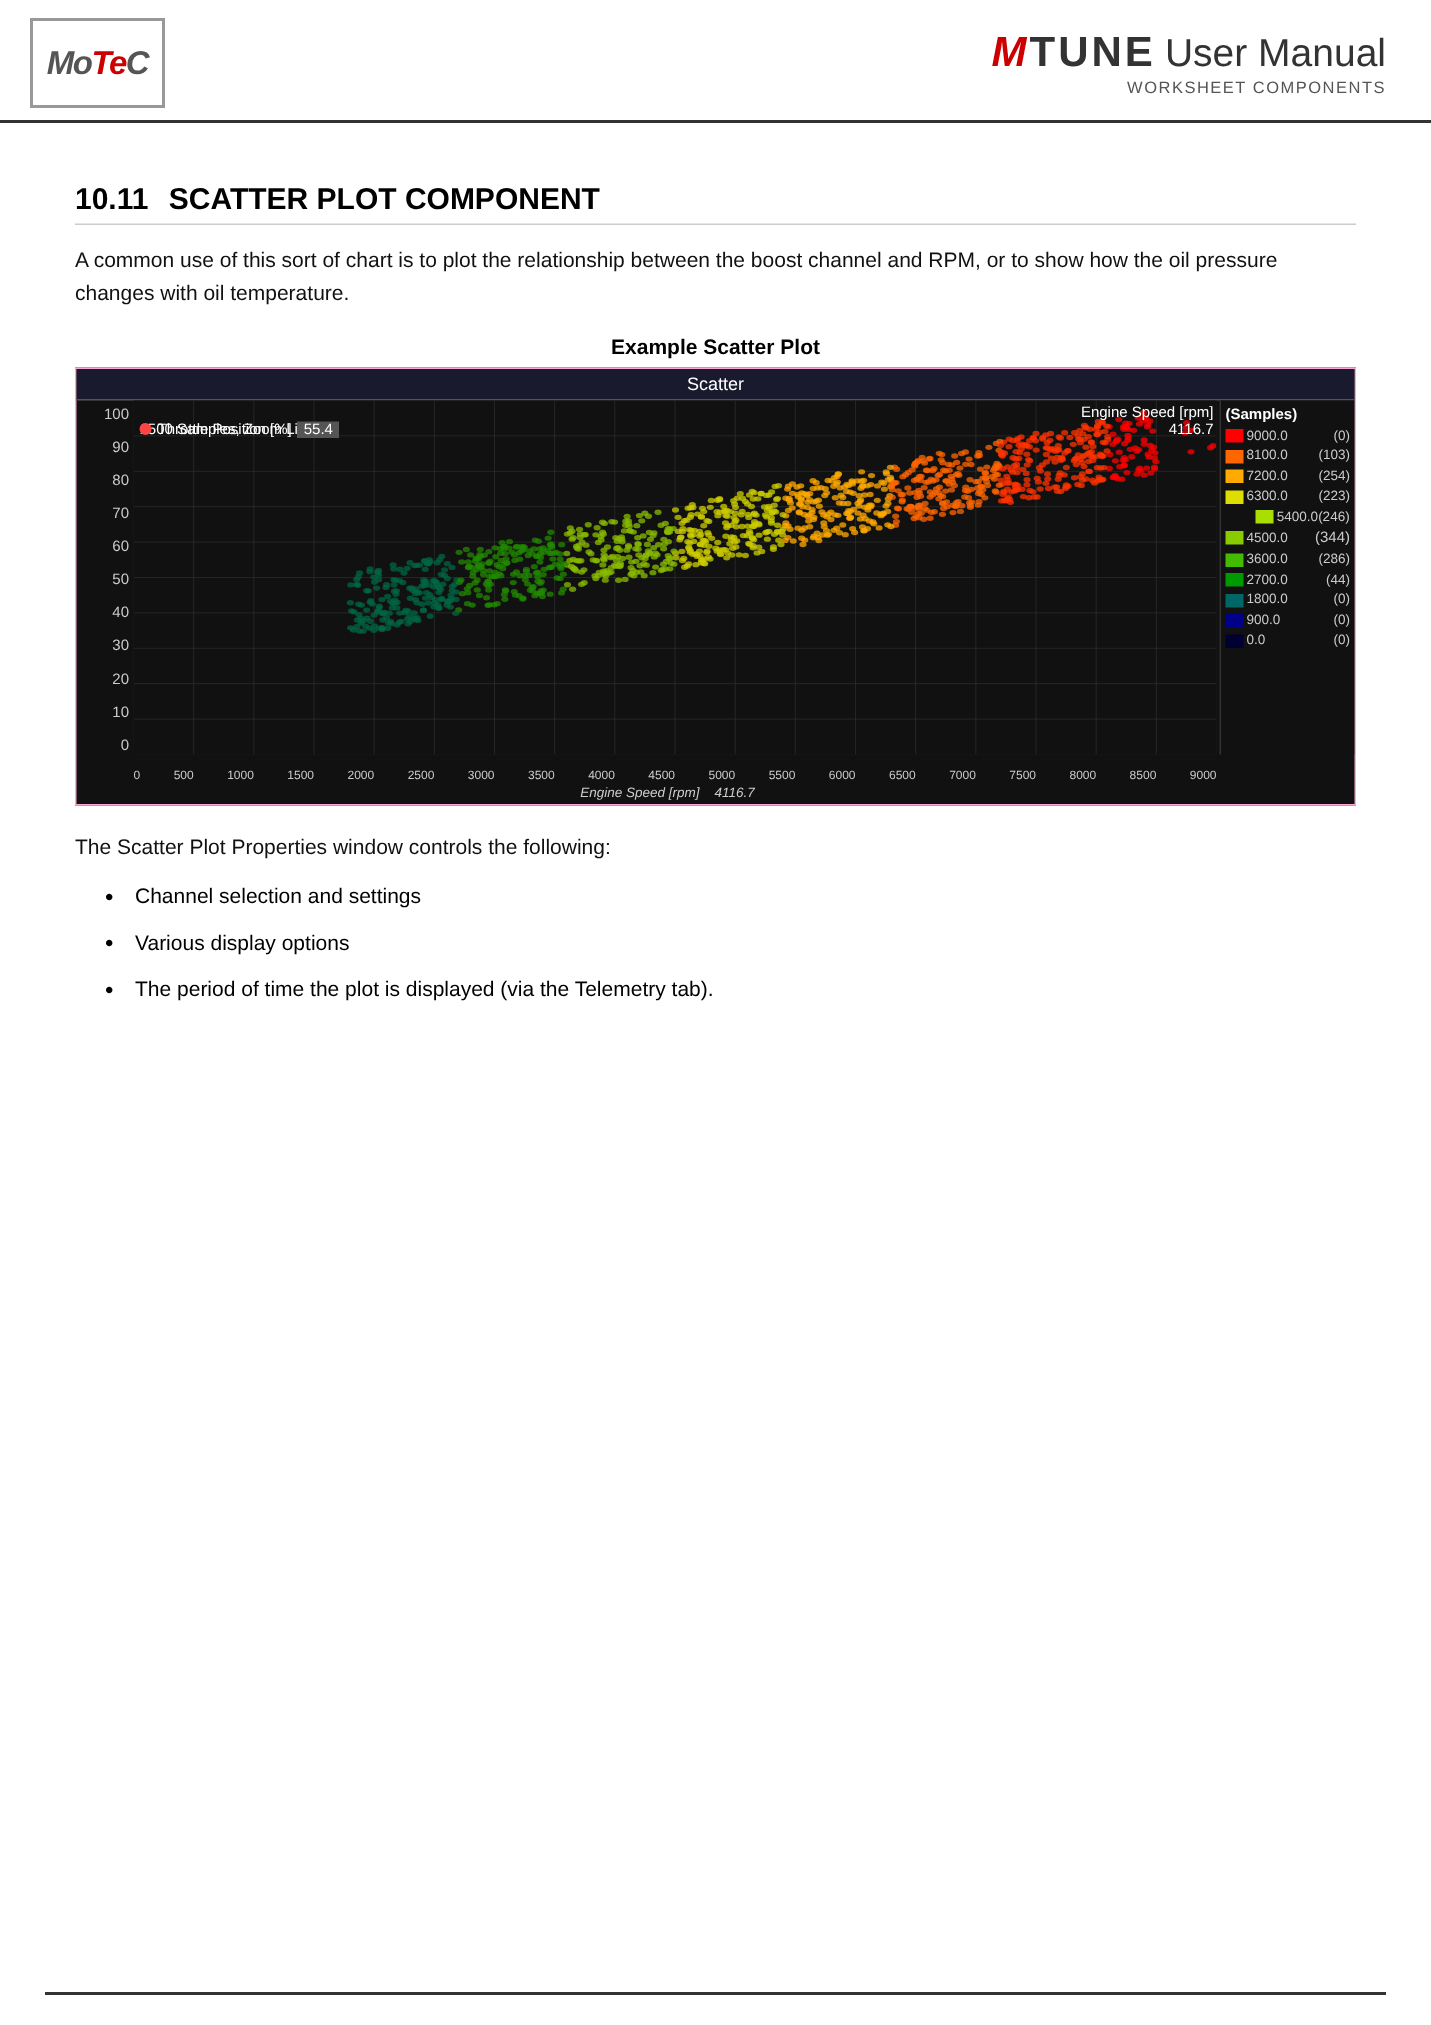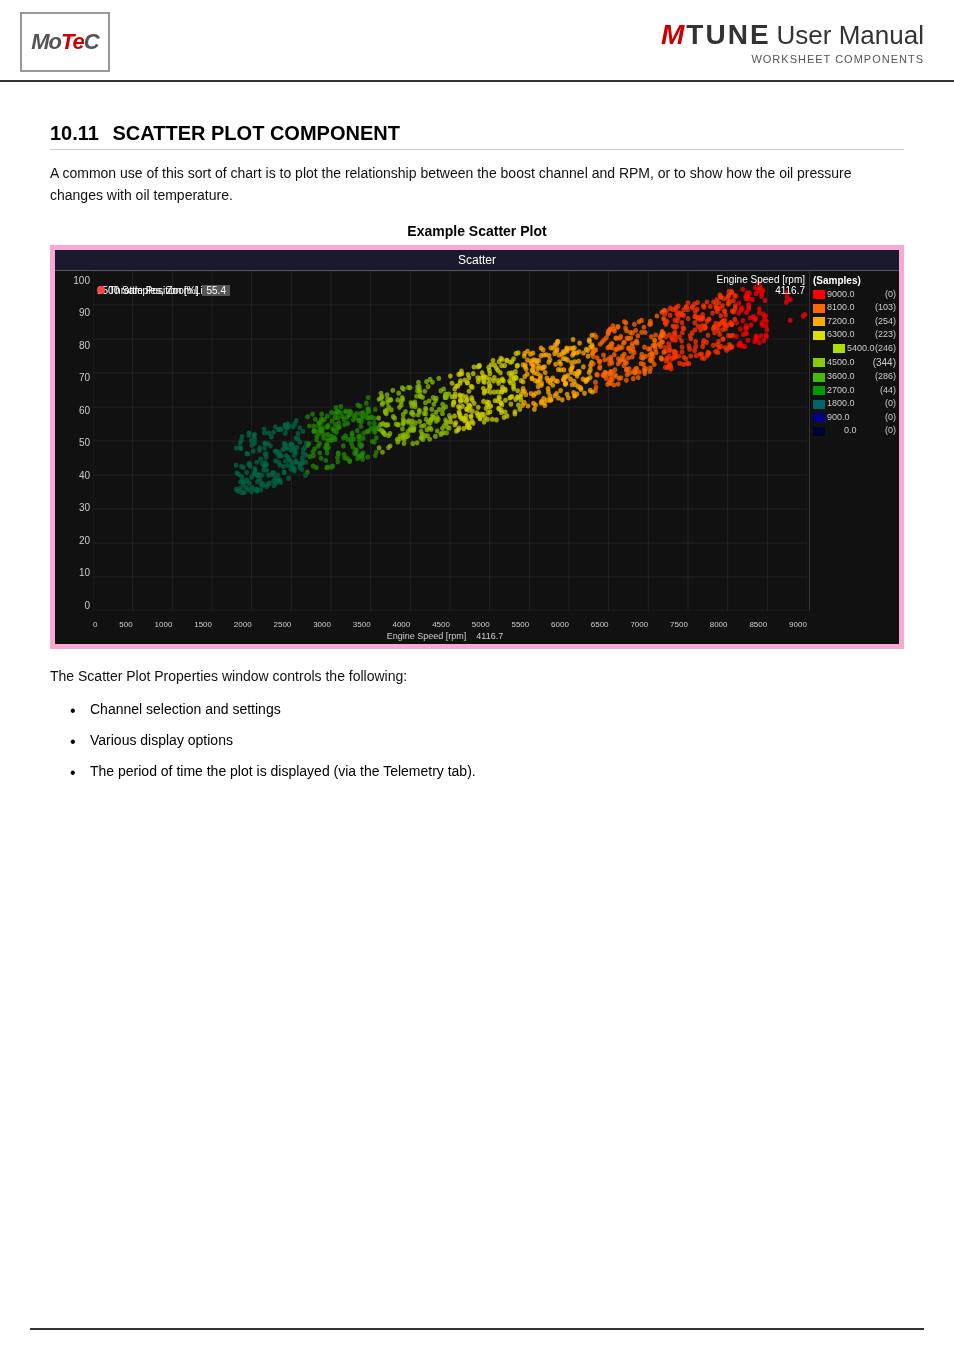--- a/index.html
+++ b/index.html
@@ -139,25 +139,25 @@
     }
 
     .chart-caption {
       text-align: center;
       font-weight: bold;
       font-size: 14px;
       margin-bottom: 6px;
     }
 
     .chart-container {
-      border: 5px solid #f9a8d4;
+      border: 1px solid #f9a8d4;
       background: #111;
       position: relative;
       width: 100%;
-      height: 404px;
+      height: 292px;
       overflow: hidden;
     }
 
     .chart-title-bar {
       background: #1a1a2e;
       color: #fff;
       text-align: center;
       font-size: 12px;
       padding: 3px 0;
       border-bottom: 1px solid #555;
@@ -1710,21 +1710,21 @@
       </span>
       <span style="font-size:9px;">(254)</span>
     </div>
                 <div style="display: flex; justify-content: space-between; font-size: 9px; color: rgb(204, 204, 204); line-height: 1.5; align-items: center;">
       <span style="display:inline-flex; align-items:center; gap:2px;">
         <span style="width:12px; height:9px; background:#dddd00; display:inline-block;"></span>
         <span style="font-size:9px;">6300.0</span>
       </span>
       <span style="font-size:9px;">(223)</span>
     </div>
-                <div style="display: flex; justify-content: space-between; font-size: 9px; color: rgb(204, 204, 204); line-height: 1.5; align-items: center; padding-left: 20px;">
+                <div style="display: flex; justify-content: center; font-size: 9px; color: rgb(204, 204, 204); line-height: 1.5; align-items: center; padding-left: 20px;">
       <span style="display:inline-flex; align-items:center; gap:2px;">
         <span style="width:12px; height:9px; background:#aadd00; display:inline-block;"></span>
         <span style="font-size:9px;">5400.0</span>
       </span>
       <span style="font-size:9px;">(246)</span>
     </div>
                 <div style="display: flex; justify-content: space-between; font-size: 9px; color: rgb(204, 204, 204); line-height: 1.5; align-items: center;">
       <span style="display:inline-flex; align-items:center; gap:2px;">
         <span style="width:12px; height:9px; background:#88cc00; display:inline-block;"></span>
         <span style="font-size:9px;">4500.0</span>
@@ -1753,21 +1753,21 @@
       <span style="font-size:9px;">(0)</span>
     </div>
                 <div style="display: flex; justify-content: space-between; font-size: 9px; color: rgb(204, 204, 204); line-height: 1.5; align-items: center;">
       <span style="display:inline-flex; align-items:center; gap:2px;">
         <span style="width:12px; height:9px; background:#000088; display:inline-block;"></span>
         <span style="font-size:9px;">900.0</span>
       </span>
       <span style="font-size:9px;">(0)</span>
     </div>
                 <div style="display: flex; justify-content: space-between; font-size: 9px; color: rgb(204, 204, 204); line-height: 1.5; align-items: center;">
-      <span style="display:inline-flex; align-items:center; gap:19px;">
+      <span style="display:inline-flex; align-items:center; gap:2px;">
         <span style="width:12px; height:9px; background:#000033; display:inline-block;"></span>
         <span style="font-size:9px;">0.0</span>
       </span>
       <span style="font-size:9px;">(0)</span>
     </div>
               </div>
           </div>
 
           <div style="position:absolute; bottom:14px; left:38px; right:92px; display:flex; justify-content:space-between; font-size:8px; color:#ccc;">
             <span>0</span>
@@ -1784,21 +1784,21 @@
             <span>5500</span>
             <span>6000</span>
             <span>6500</span>
             <span>7000</span>
             <span>7500</span>
             <span>8000</span>
             <span>8500</span>
             <span>9000</span>
           </div>
 
-          <div style="position:absolute; bottom:2px; left:28px; right:92px; text-align:center; font-size:9px; color:#ccc;">
+          <div style="position:absolute; bottom:2px; left:28px; right:92px; text-align:center; font-size:9px; color:#ccc;font-style:italic;">
             <span>Engine Speed [rpm]</span>
             &nbsp;&nbsp;
             <span>4116.7</span>
           </div>
 
         </div>
       </div>
     </div>
 
     <p class="body-text">The Scatter Plot Properties window controls the following:</p>

